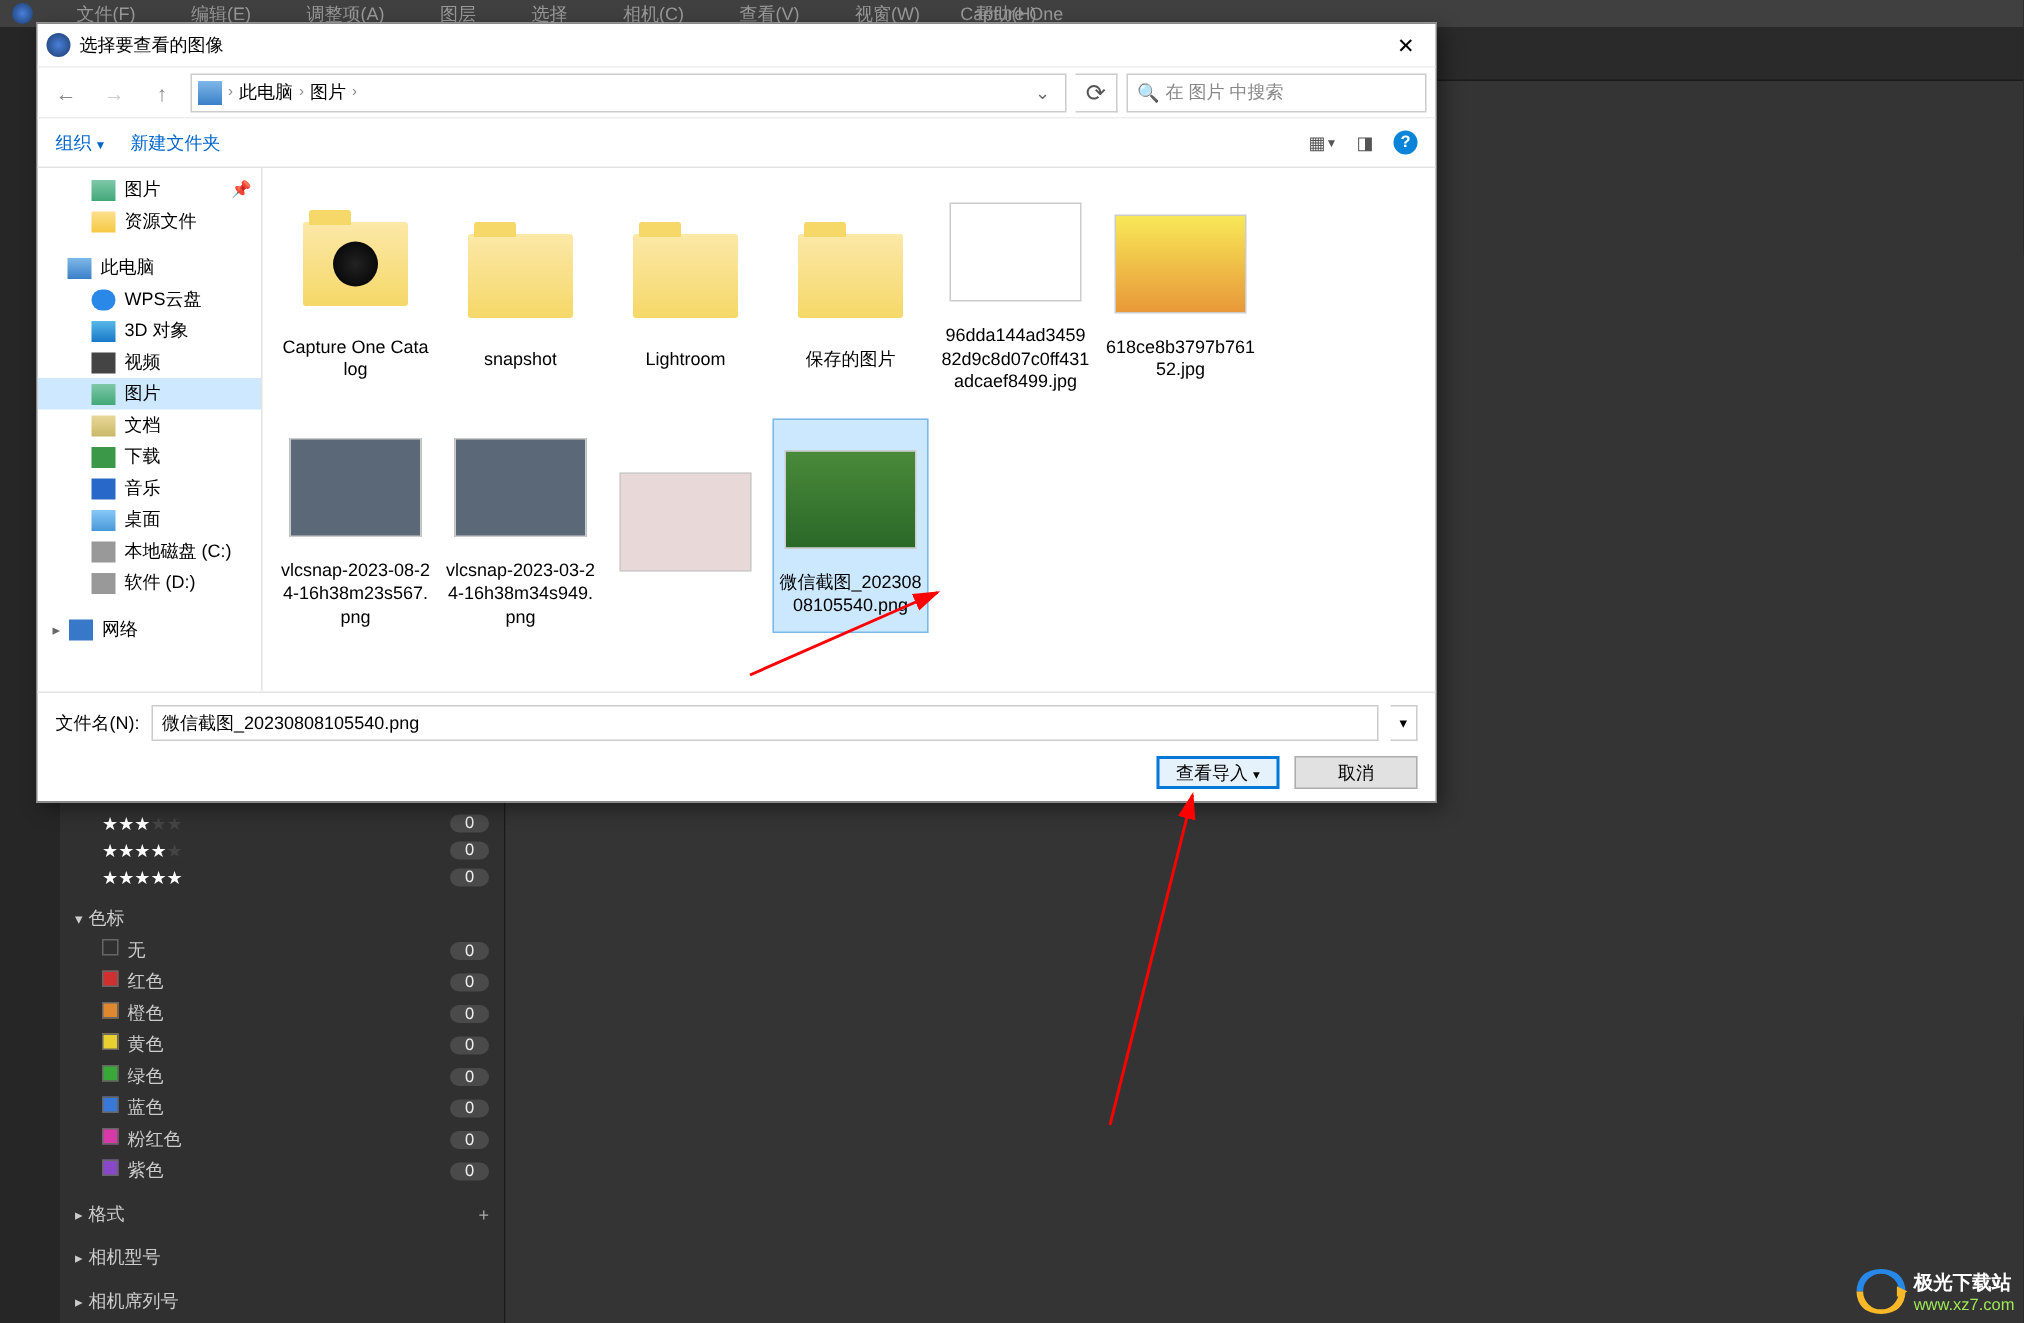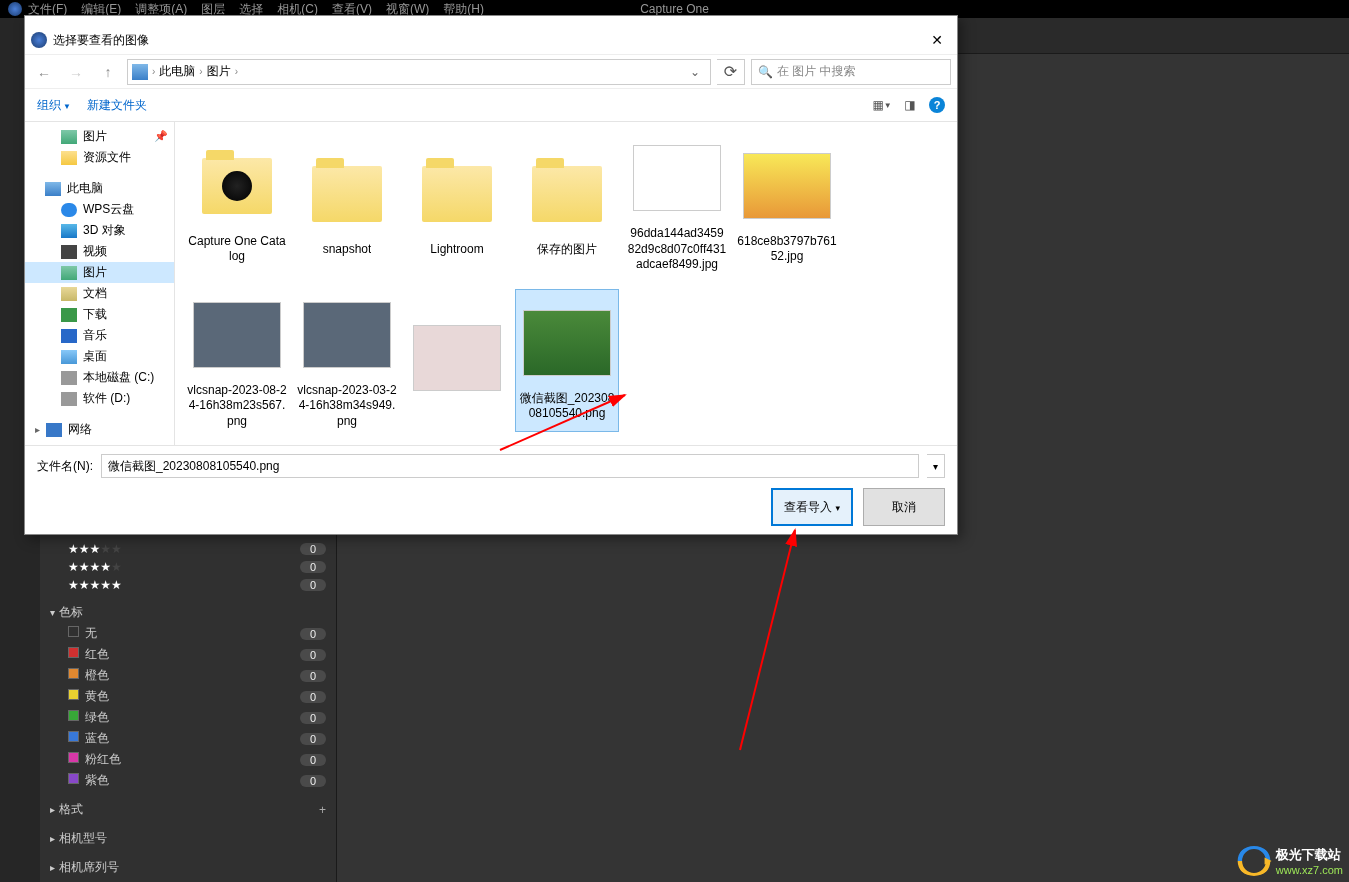--- a/index.html
+++ b/index.html
@@ -1,19 +1,19 @@
 <!DOCTYPE html>
 <html><head>
 <meta charset="utf-8">
 <style>
 * { margin: 0; padding: 0; box-sizing: border-box; font-family: "Microsoft YaHei", Arial, sans-serif; }
 body { background: #1c1c1c; width: 1349px; height: 882px; overflow: hidden; position: relative; }
 
 
-.menubar { display: flex; background: #000000; color: #999; font-size: 12px; height: 18px; align-items: center; padding-left: 8px; }
+.menubar { display: flex; background: #404040; color: #999; font-size: 12px; height: 18px; align-items: center; padding-left: 8px; gap: 23px; }
 .menubar .logo { width: 14px; height: 14px; background: radial-gradient(circle, #4a7fd8, #1a3a6c); border-radius: 50%; margin-right: 6px; }
 .menubar span { margin-right: 14px; cursor: default; }
 .app-title { position: absolute; left: 50%; transform: translateX(-50%); color: #999; font-size: 12px; }
 
 
 .bg-app { position: absolute; top: 18px; left: 0; right: 0; bottom: 0; background: #303030; display: flex; }
 .bg-sidebar { width: 297px; background: #303030; border-right: 1px solid #1a1a1a; display: flex; flex-direction: column; }
 .bg-toolbar { width: 40px; background: #262626; }
 .bg-main { flex: 1; background: #343434; display: flex; flex-direction: column; }
 .bg-topbar { height: 36px; background: #2a2a2a; display: flex; align-items: center; justify-content: center; color: #999; font-size: 13px; border-bottom: 1px solid #1a1a1a; }
@@ -25,21 +25,21 @@
 .filter-header .arrow { font-size: 10px; margin-right: 4px; }
 .filter-header .plus { margin-left: auto; color: #aaa; }
 .filter-row { display: flex; align-items: center; padding: 2px 10px 2px 28px; color: #ccc; font-size: 12px; justify-content: space-between; }
 .stars { color: #fff; font-size: 12px; }
 .stars .off { color: #444; }
 .pill { background: #4a4a4a; color: #eee; border-radius: 9px; font-size: 11px; padding: 0 8px; min-width: 26px; text-align: center; }
 .color-sw { width: 11px; height: 11px; display: inline-block; margin-right: 6px; border: 1px solid #666; }
 
 
 .dialog { position: absolute; top: 15px; left: 24px; width: 934px; height: 520px; background: #fff; border: 1px solid #888; box-shadow: 4px 4px 12px rgba(0,0,0,0.4); display: flex; flex-direction: column; }
-.dlg-title { display: flex; align-items: center; height: 28px; padding: 0 6px; font-size: 12px; margin-top: 10px; }
+.dlg-title { display: flex; align-items: center; height: 28px; padding: 0 6px; font-size: 12px; }
 .dlg-title .ico { width: 16px; height: 16px; background: radial-gradient(circle,#4a7fd8,#1a3a6c); border-radius: 50%; margin-right: 6px; }
 .dlg-title .close { margin-left: auto; font-size: 14px; padding: 0 8px; cursor: pointer; }
 
 .nav-row { display: flex; align-items: center; height: 34px; padding: 0 6px; gap: 6px; border-top: 1px solid #eee; }
 .nav-btn { width: 26px; height: 26px; display: flex; align-items: center; justify-content: center; color: #888; font-size: 14px; }
 .breadcrumb { flex: 1; border: 1px solid #ccc; height: 26px; display: flex; align-items: center; font-size: 12px; padding: 0 4px; }
 .breadcrumb .pc-ico { width: 16px; height: 16px; background: linear-gradient(#7fb8e8,#3a7fc8); margin-right: 4px; }
 .breadcrumb .crumb { padding: 0 4px; }
 .breadcrumb .sep { color: #888; font-size: 10px; }
 .breadcrumb .dd { margin-left: auto; color: #666; padding: 0 6px; }
@@ -81,21 +81,21 @@
 .folder-thumb::before { content: ''; position: absolute; top: -8px; left: 4px; width: 28px; height: 10px; background: #f5d868; border-radius: 2px 2px 0 0; }
 .folder-thumb.overlay::after { content: ''; position: absolute; top: 50%; left: 50%; transform: translate(-50%,-50%); width: 30px; height: 30px; background: radial-gradient(circle,#222,#000); border-radius: 50%; }
 .img-thumb { width: 88px; height: 66px; background: #ddd; border: 1px solid #ccc; }
 .file-label { word-break: break-all; line-height: 1.3; max-height: 62px; overflow: hidden; }
 
 .dlg-footer { border-top: 1px solid #e4e4e4; padding: 8px 12px; display: flex; flex-direction: column; gap: 10px; }
 .file-row { display: flex; align-items: center; font-size: 12px; gap: 8px; }
 .file-row label { white-space: nowrap; }
 .file-input { flex: 1; border: 1px solid #ccc; height: 24px; padding: 0 6px; font-size: 12px; }
 .btn-row { display: flex; justify-content: flex-end; gap: 10px; }
-.dlg-btn { width: 82px; height: 38px; font-size: 12px; border: 1px solid #adadad; background: #e1e1e1; cursor: pointer; }
+.dlg-btn { width: 82px; height: 22px; font-size: 12px; border: 1px solid #adadad; background: #e1e1e1; cursor: pointer; }
 .dlg-btn.primary { border: 2px solid #0078d7; background: #e5f1fb; }
 
 
 .arrow-svg { position: absolute; pointer-events: none; }
 
 
 .watermark { position: absolute; bottom: 6px; right: 6px; display: flex; align-items: center; gap: 4px; color: #fff; font-size: 13px; }
 .watermark .wl { width: 36px; height: 30px; border-radius: 50%; display:flex; align-items:center; justify-content:center; }
 .watermark .sub { font-size: 11px; color: #9ee858; }
 </style>

